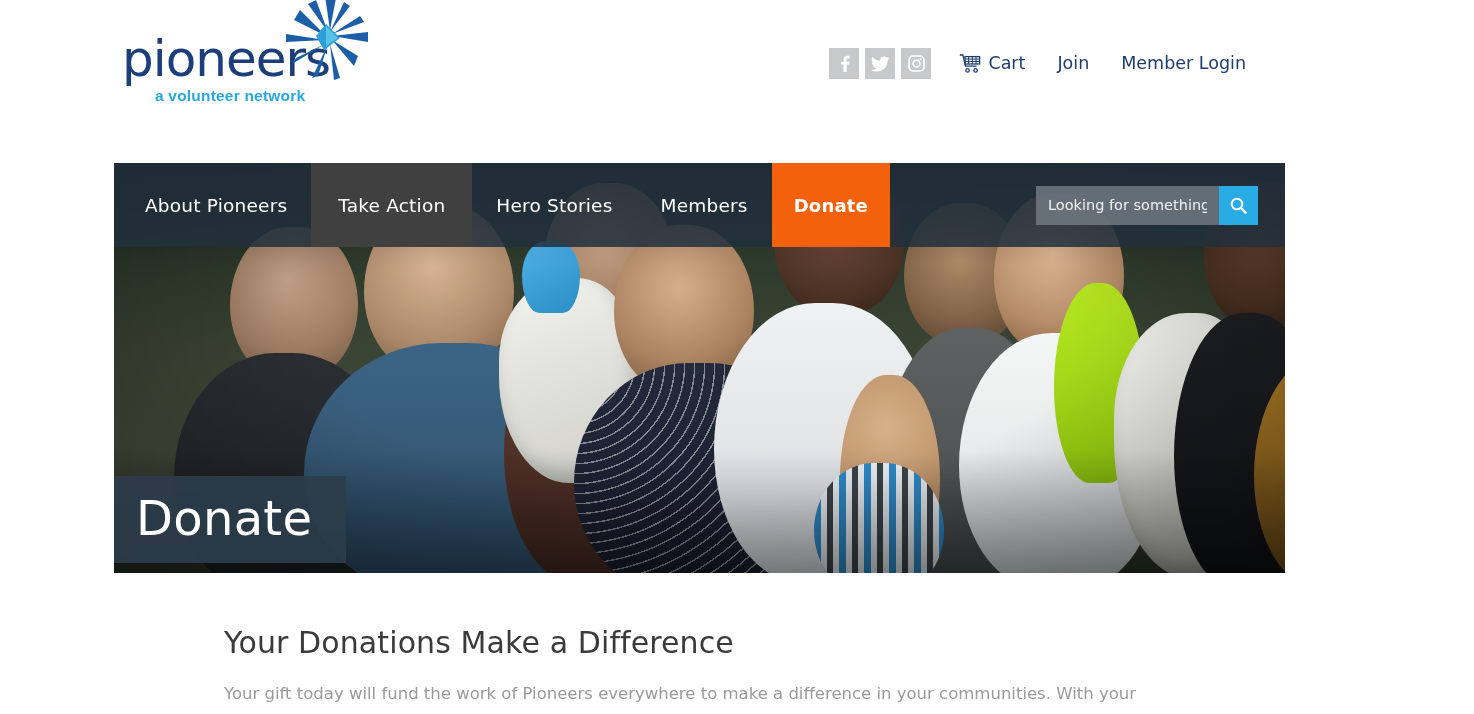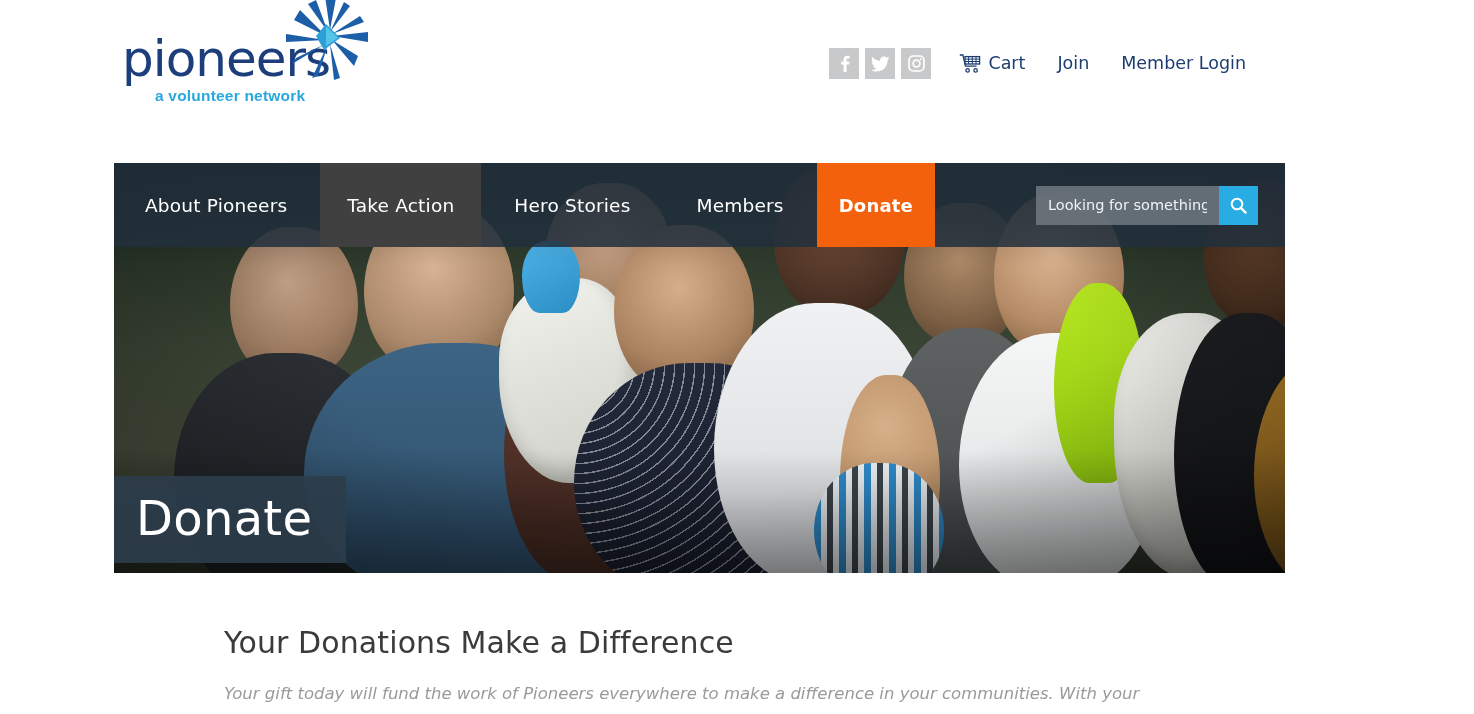--- a/index.html
+++ b/index.html
@@ -164,21 +164,21 @@
     width: 1171px;
     height: 84px;
     background: rgba(34,48,60,0.86);
     display: flex;
     align-items: stretch;
   }
 
   .nav-item {
     display: flex;
     align-items: center;
-    padding: 0 33px;
+    padding: 0 24px;
     font-family: "DejaVu Sans", sans-serif;
     font-size: 18.5px;
     color: #ffffff;
     white-space: nowrap;
     cursor: pointer;
     letter-spacing: .2px;
   }
   .nav-item:first-child { padding-left: 31px; }
 
   .nav-item.active {
@@ -262,21 +262,20 @@
     line-height: 1.2;
     letter-spacing: .1px;
   }
 
   .content-p {
     margin-top: 20px;
     font-family: "DejaVu Sans", sans-serif;
     font-size: 16.5px;
     color: #9a9a9a;
     line-height: 1.55;
-    font-style: italic;
   }
 </style>
 </head>
 <body>
 
 <div class="page">
 
   <div class="header">
 
     <div class="logo-wrap">

